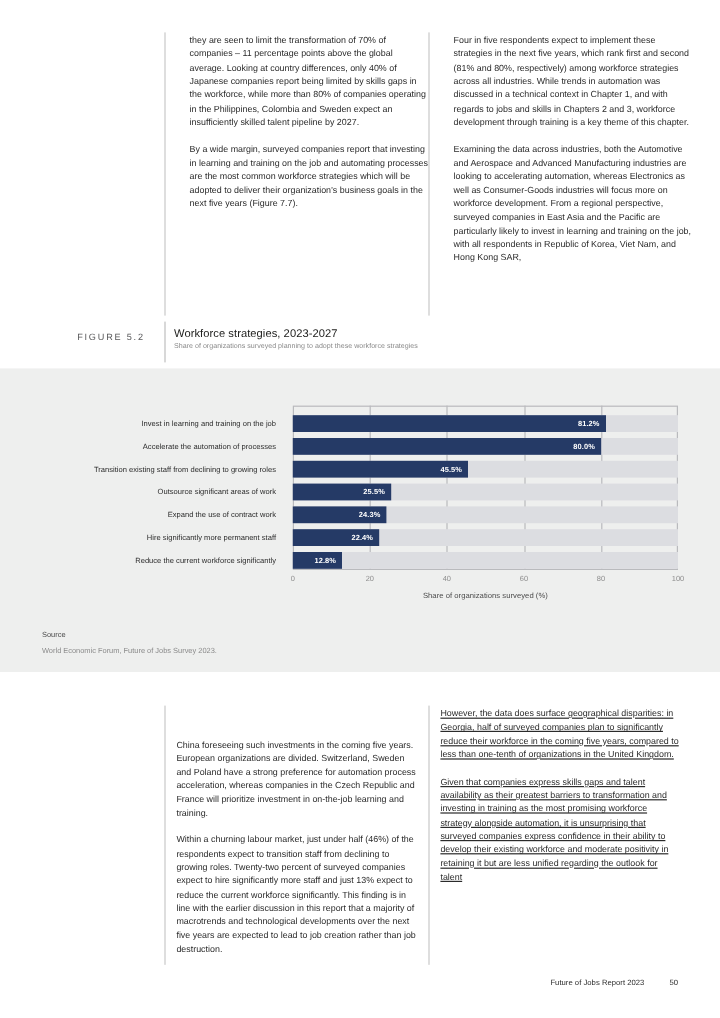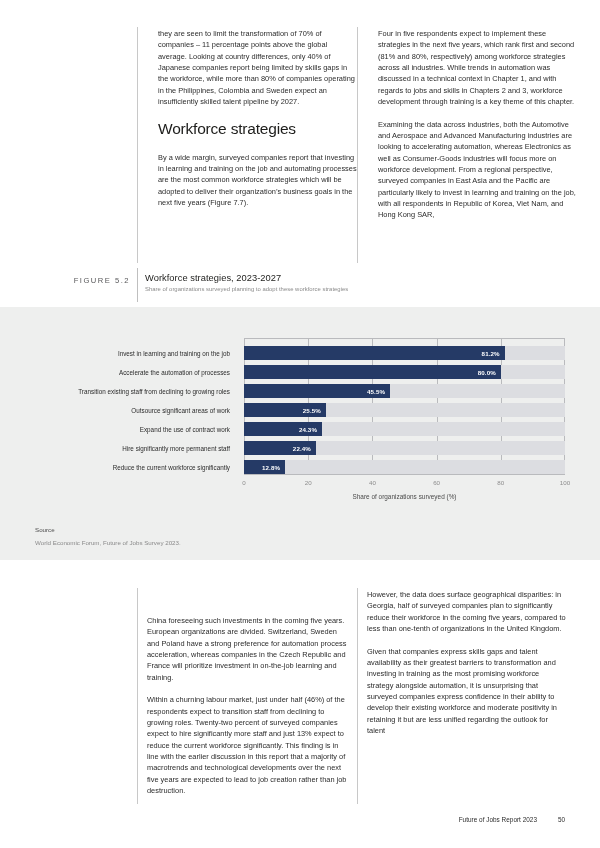--- a/index.html
+++ b/index.html
@@ -57,21 +57,21 @@
     left: 0;
     top: 268px;
     width: 600px;
     height: 39px;
   }
   .fig-number {
     position: absolute;
     left: 55px;
     top: 8px;
     width: 75px;
-    text-align: right;
+    text-align: center;
     font-size: 7.6px;
     letter-spacing: 1.5px;
     color: #58585a;
     font-weight: 400;
   }
   .fig-divider {
     position: absolute;
     left: 137px;
     top: 0px;
     width: 1px;
@@ -267,21 +267,20 @@
 </head>
 <body>
 
 <div class="page">
 
   <div class="col-rule" style="left:137px; top:27px; height:236px;"></div>
   <div class="col-rule" style="left:357px; top:27px; height:236px;"></div>
 
   <div class="body-col" style="left:158px; top:28px;">
     <p>they are seen to limit the transformation of 70% of companies – 11 percentage points above the global average. Looking at country differences, only 40% of Japanese companies report being limited by skills gaps in the workforce, while more than 80% of companies operating in the Philippines, Colombia and Sweden expect an insufficiently skilled talent pipeline by 2027.</p>
-    <h2 class="section-head">Workforce strategies</h2>
     <p>By a wide margin, surveyed companies report that investing in learning and training on the job and automating processes are the most common workforce strategies which will be adopted to deliver their organization’s business goals in the next five years (Figure 7.7).</p>
   </div>
 
   <div class="body-col" style="left:378px; top:28px;">
     <p>Four in five respondents expect to implement these strategies in the next five years, which rank first and second (81% and 80%, respectively) among workforce strategies across all industries.  While trends in automation was discussed in a technical context in Chapter 1, and with regards to jobs and skills in Chapters 2 and 3, workforce development through training is a key theme of this chapter.</p>
     <p>Examining the data across industries, both the Automotive and Aerospace and Advanced Manufacturing industries are looking to accelerating automation, whereas Electronics as well as Consumer-Goods industries will focus more on workforce development. From a regional perspective, surveyed companies in East Asia and the Pacific are particularly likely to invest in learning and training on the job, with all respondents in Republic of Korea, Viet Nam, and Hong Kong SAR,</p>
   </div>
 
   <div class="fig-header">
     <div class="fig-number">FIGURE 5.2</div>
@@ -363,21 +362,21 @@
   <div class="source-text">World Economic Forum, Future of Jobs Survey 2023.</div>
 
   <div class="col-rule" style="left:137px; top:588px; height:216px;"></div>
   <div class="col-rule" style="left:357px; top:588px; height:216px;"></div>
 
   <div class="body-col" style="left:147px; top:615px;">
     <p>China foreseeing such investments in the coming five years. European organizations are divided. Switzerland, Sweden and Poland have a strong preference for automation process acceleration, whereas companies in the Czech Republic and France will prioritize investment in on-the-job learning and training.</p>
     <p>Within a churning labour market, just under half (46%) of the respondents expect to transition staff from declining to growing roles. Twenty-two percent of surveyed companies expect to hire significantly more staff and just 13% expect to reduce the current workforce significantly. This finding is in line with the earlier discussion in this report that a majority of macrotrends and technological developments over the next five years are expected to lead to job creation rather than job destruction.</p>
   </div>
 
-  <div class="body-col" style="left:367px; top:589px;">
+  <div class="body-col" style="left:367px; top:589px;text-decoration:underline;">
     <p>However, the data does surface geographical disparities: in Georgia, half of surveyed companies plan to significantly reduce their workforce in the coming five years, compared to less than one-tenth of organizations in the United Kingdom.</p>
     <p>Given that companies express skills gaps and talent availability as their greatest barriers to transformation and investing in training as the most promising workforce strategy alongside automation, it is unsurprising that surveyed companies express confidence in their ability to develop their existing workforce and moderate positivity in retaining it but are less unified regarding the outlook for talent</p>
   </div>
 
   <div class="footer">
     <span class="footer-title">Future of Jobs Report 2023</span>
     <span class="footer-page">50</span>
   </div>
 
 </div>

